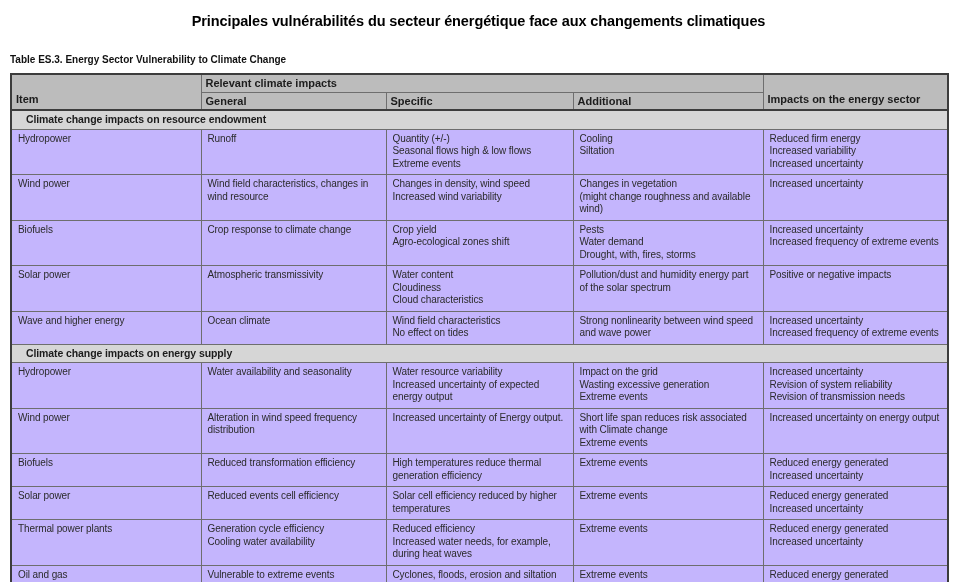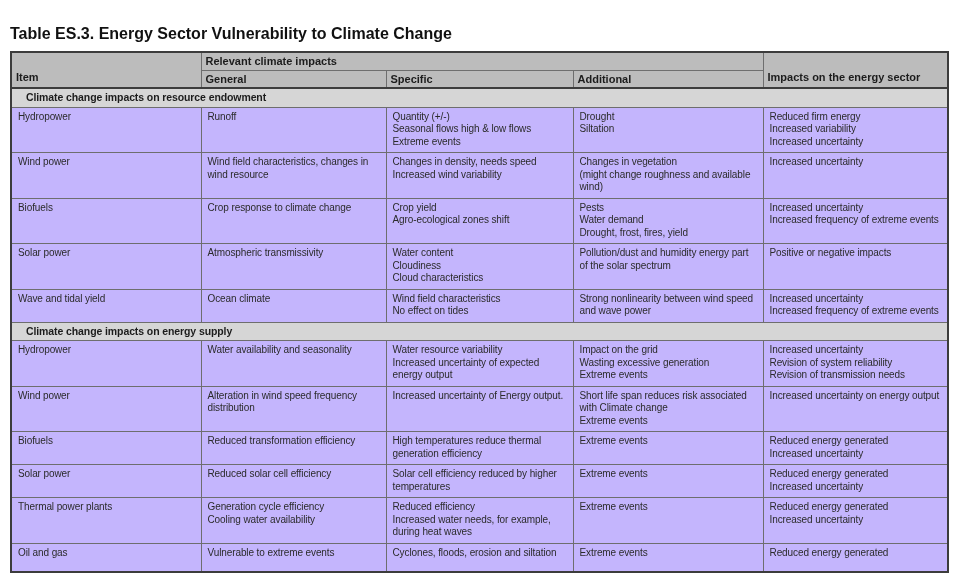--- a/index.html
+++ b/index.html
@@ -22,21 +22,21 @@
   .doc-title {
     padding-top: 13px;
     text-align: center;
     font-size: 14.5px;
     font-weight: bold;
     color: #000;
     letter-spacing: -0.1px;
   }
   .table-caption {
     margin: 25px 12px 8px 10px;
-    font-size: 16px;
+    font-size: 10px;
     font-weight: bold;
     color: #111;
   }
   table.vuln-table {
     border-collapse: collapse;
     table-layout: fixed;
     margin: 0 10px;
     width: 937px;
     border: 2px solid var(--border-dark);
   }
@@ -75,20 +75,21 @@
     height: 15px;
     vertical-align: middle;
     color: #1c1c1c;
   }
   .vuln-table .line { margin: 0; }
 </style>
 </head>
 <body>
 
 <div class="page">
+  <div class="doc-title">Principales vulnérabilités du secteur énergétique face aux changements climatiques</div>
 
   <div class="table-caption">Table ES.3. Energy Sector Vulnerability to Climate Change</div>
 
   <table class="vuln-table">
     <colgroup>
       <col style="width:190px">
       <col style="width:185px">
       <col style="width:187px">
       <col style="width:190px">
       <col style="width:185px">
@@ -115,38 +116,38 @@
           </td>
           <td>
             <div class="line">Runoff</div>
           </td>
           <td>
             <div class="line">Quantity (+/-)</div>
             <div class="line">Seasonal flows high &amp; low flows</div>
             <div class="line">Extreme events</div>
           </td>
           <td>
-            <div class="line">Drought</div>
+            <div class="line">Cooling</div>
             <div class="line">Siltation</div>
           </td>
           <td>
             <div class="line">Reduced firm energy</div>
             <div class="line">Increased variability</div>
             <div class="line">Increased uncertainty</div>
           </td>
         </tr>
         <tr style="height: 34px;">
           <td>
             <div class="line">Wind power</div>
           </td>
           <td>
             <div class="line">Wind field characteristics, changes in wind resource</div>
           </td>
           <td>
-            <div class="line">Changes in density, needs speed</div>
+            <div class="line">Changes in density, wind speed</div>
             <div class="line">Increased wind variability</div>
           </td>
           <td>
             <div class="line">Changes in vegetation</div>
             <div class="line">(might change roughness and available wind)</div>
           </td>
           <td>
             <div class="line">Increased uncertainty</div>
           </td>
         </tr>
@@ -157,21 +158,21 @@
           <td>
             <div class="line">Crop response to climate change</div>
           </td>
           <td>
             <div class="line">Crop yield</div>
             <div class="line">Agro-ecological zones shift</div>
           </td>
           <td>
             <div class="line">Pests</div>
             <div class="line">Water demand</div>
-            <div class="line">Drought, frost, fires, yield</div>
+            <div class="line">Drought, with, fires, storms</div>
           </td>
           <td>
             <div class="line">Increased uncertainty</div>
             <div class="line">Increased frequency of extreme events</div>
           </td>
         </tr>
         <tr style="height: 42px;">
           <td>
             <div class="line">Solar power</div>
           </td>
@@ -185,21 +186,21 @@
           </td>
           <td>
             <div class="line">Pollution/dust and humidity energy part of the solar spectrum</div>
           </td>
           <td>
             <div class="line">Positive or negative impacts</div>
           </td>
         </tr>
         <tr style="height: 32px;">
           <td>
-            <div class="line">Wave and tidal yield</div>
+            <div class="line">Wave and higher energy</div>
           </td>
           <td>
             <div class="line">Ocean climate</div>
           </td>
           <td>
             <div class="line">Wind field characteristics</div>
             <div class="line">No effect on tides</div>
           </td>
           <td>
             <div class="line">Strong nonlinearity between wind speed and wave power</div>
@@ -268,21 +269,21 @@
           <td>
             <div class="line">Reduced energy generated</div>
             <div class="line">Increased uncertainty</div>
           </td>
         </tr>
         <tr style="height: 29px;">
           <td>
             <div class="line">Solar power</div>
           </td>
           <td>
-            <div class="line">Reduced solar cell efficiency</div>
+            <div class="line">Reduced events cell efficiency</div>
           </td>
           <td>
             <div class="line">Solar cell efficiency reduced by higher temperatures</div>
           </td>
           <td>
             <div class="line">Extreme events</div>
           </td>
           <td>
             <div class="line">Reduced energy generated</div>
             <div class="line">Increased uncertainty</div>

